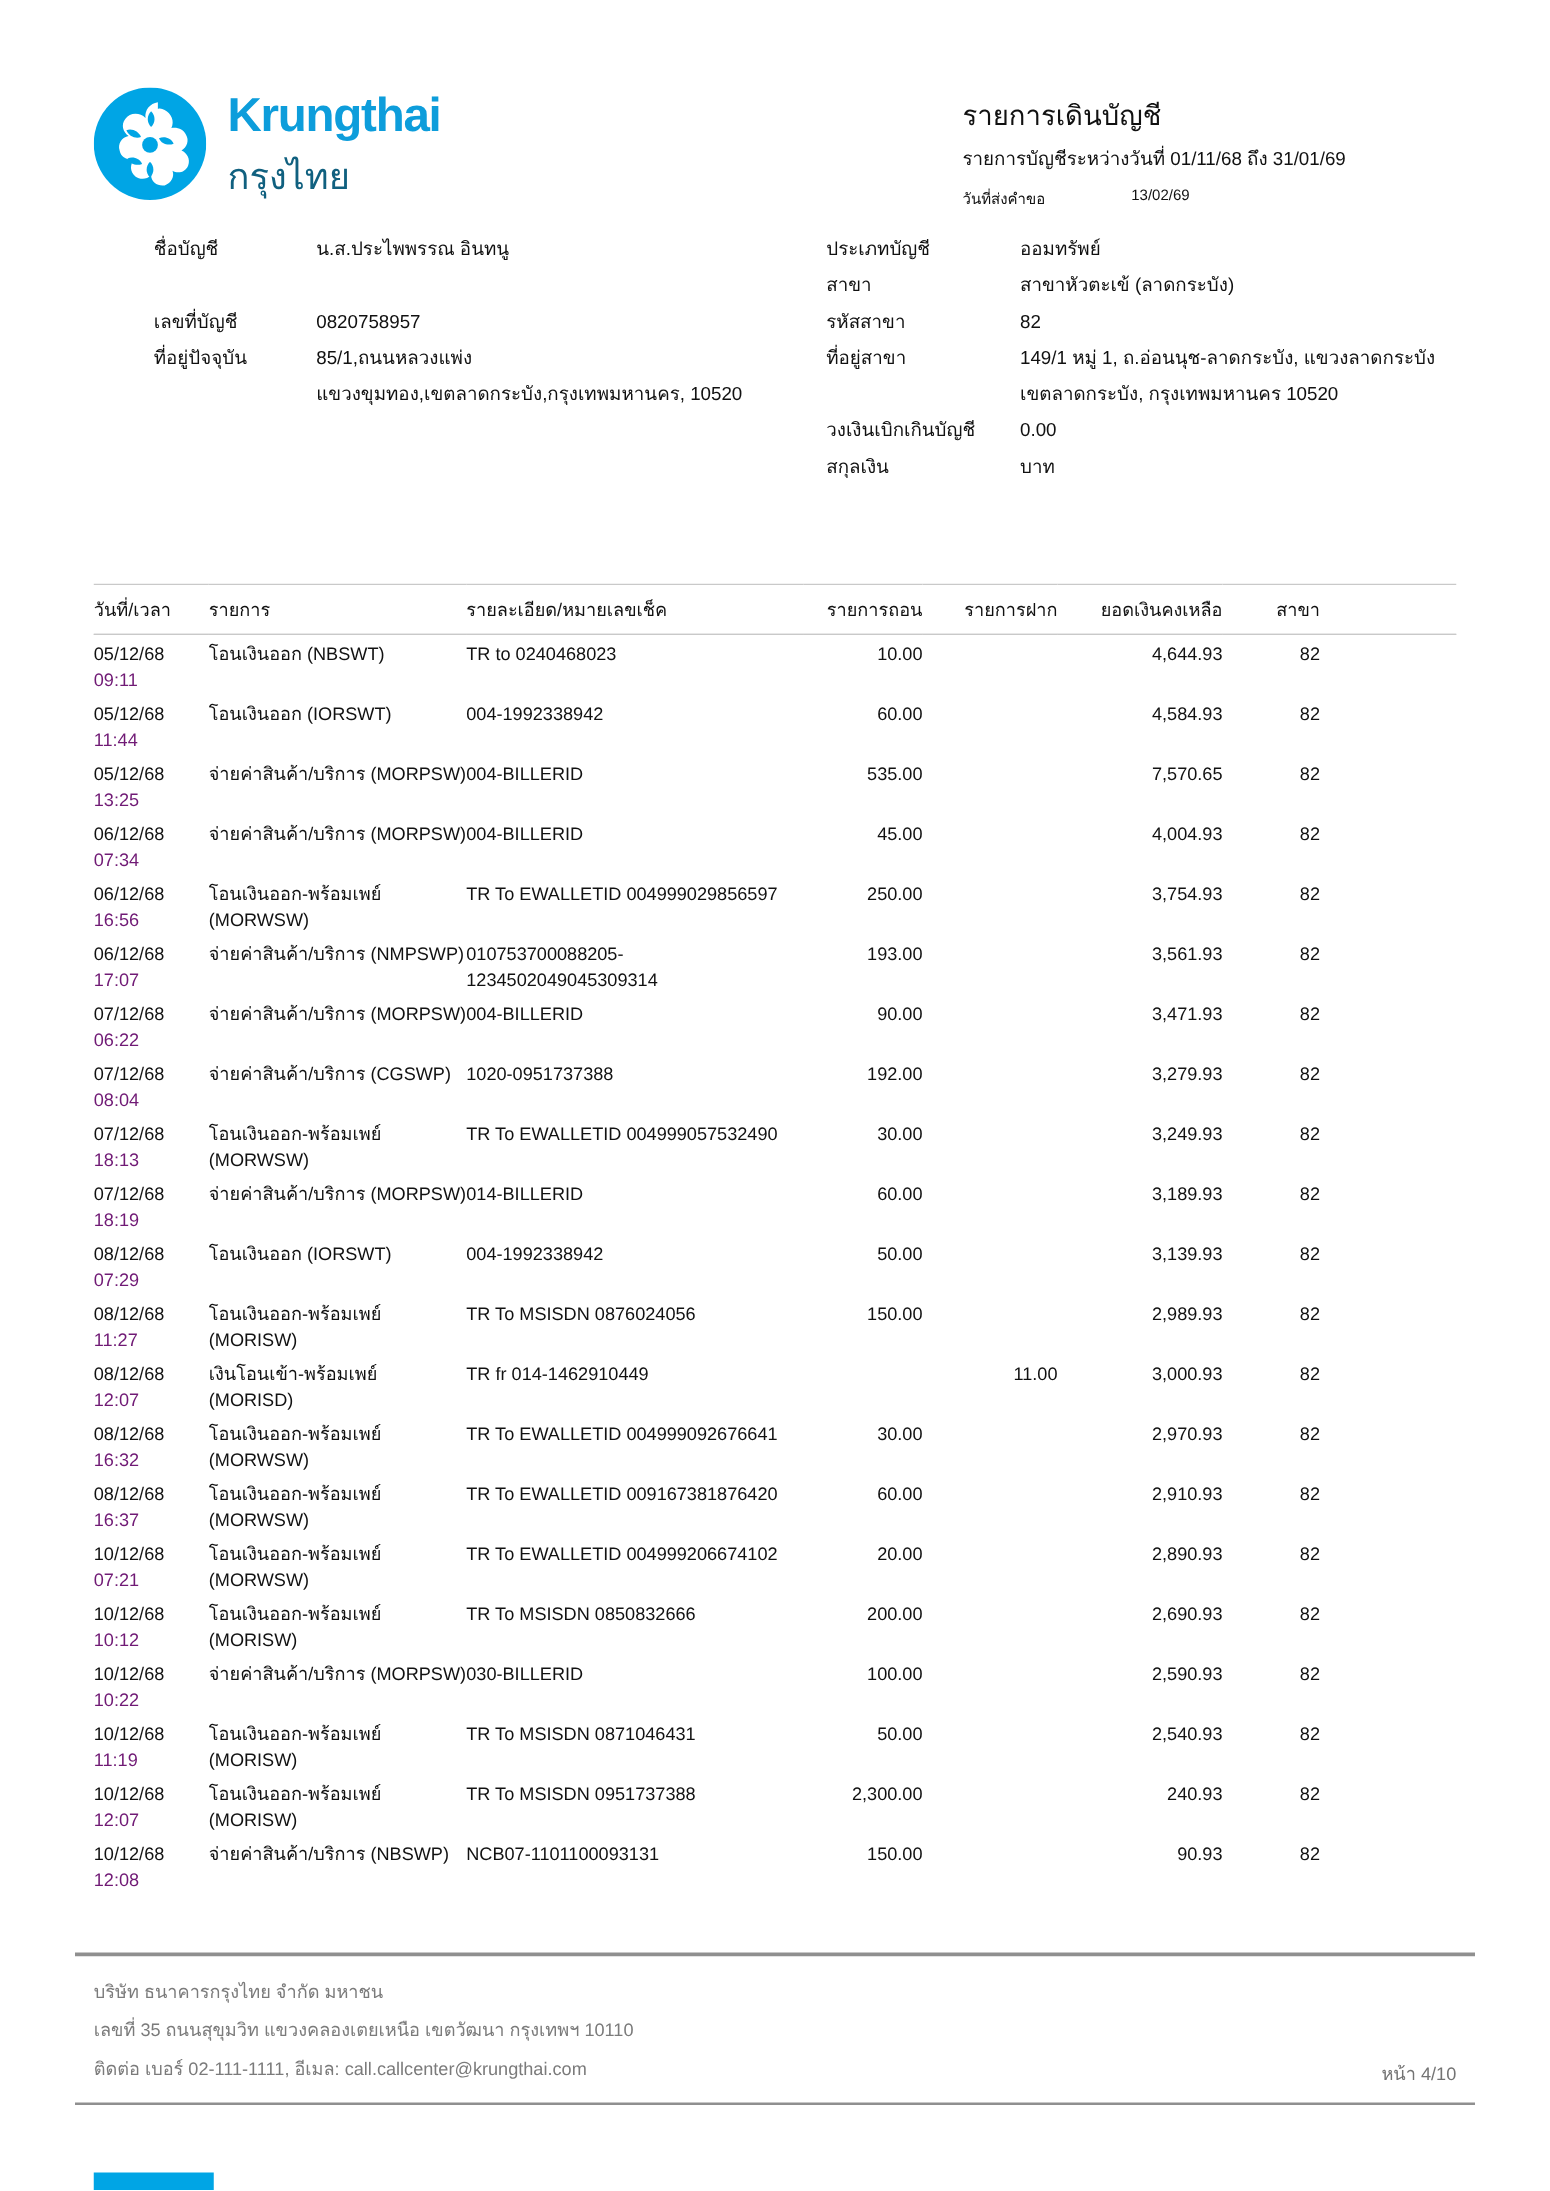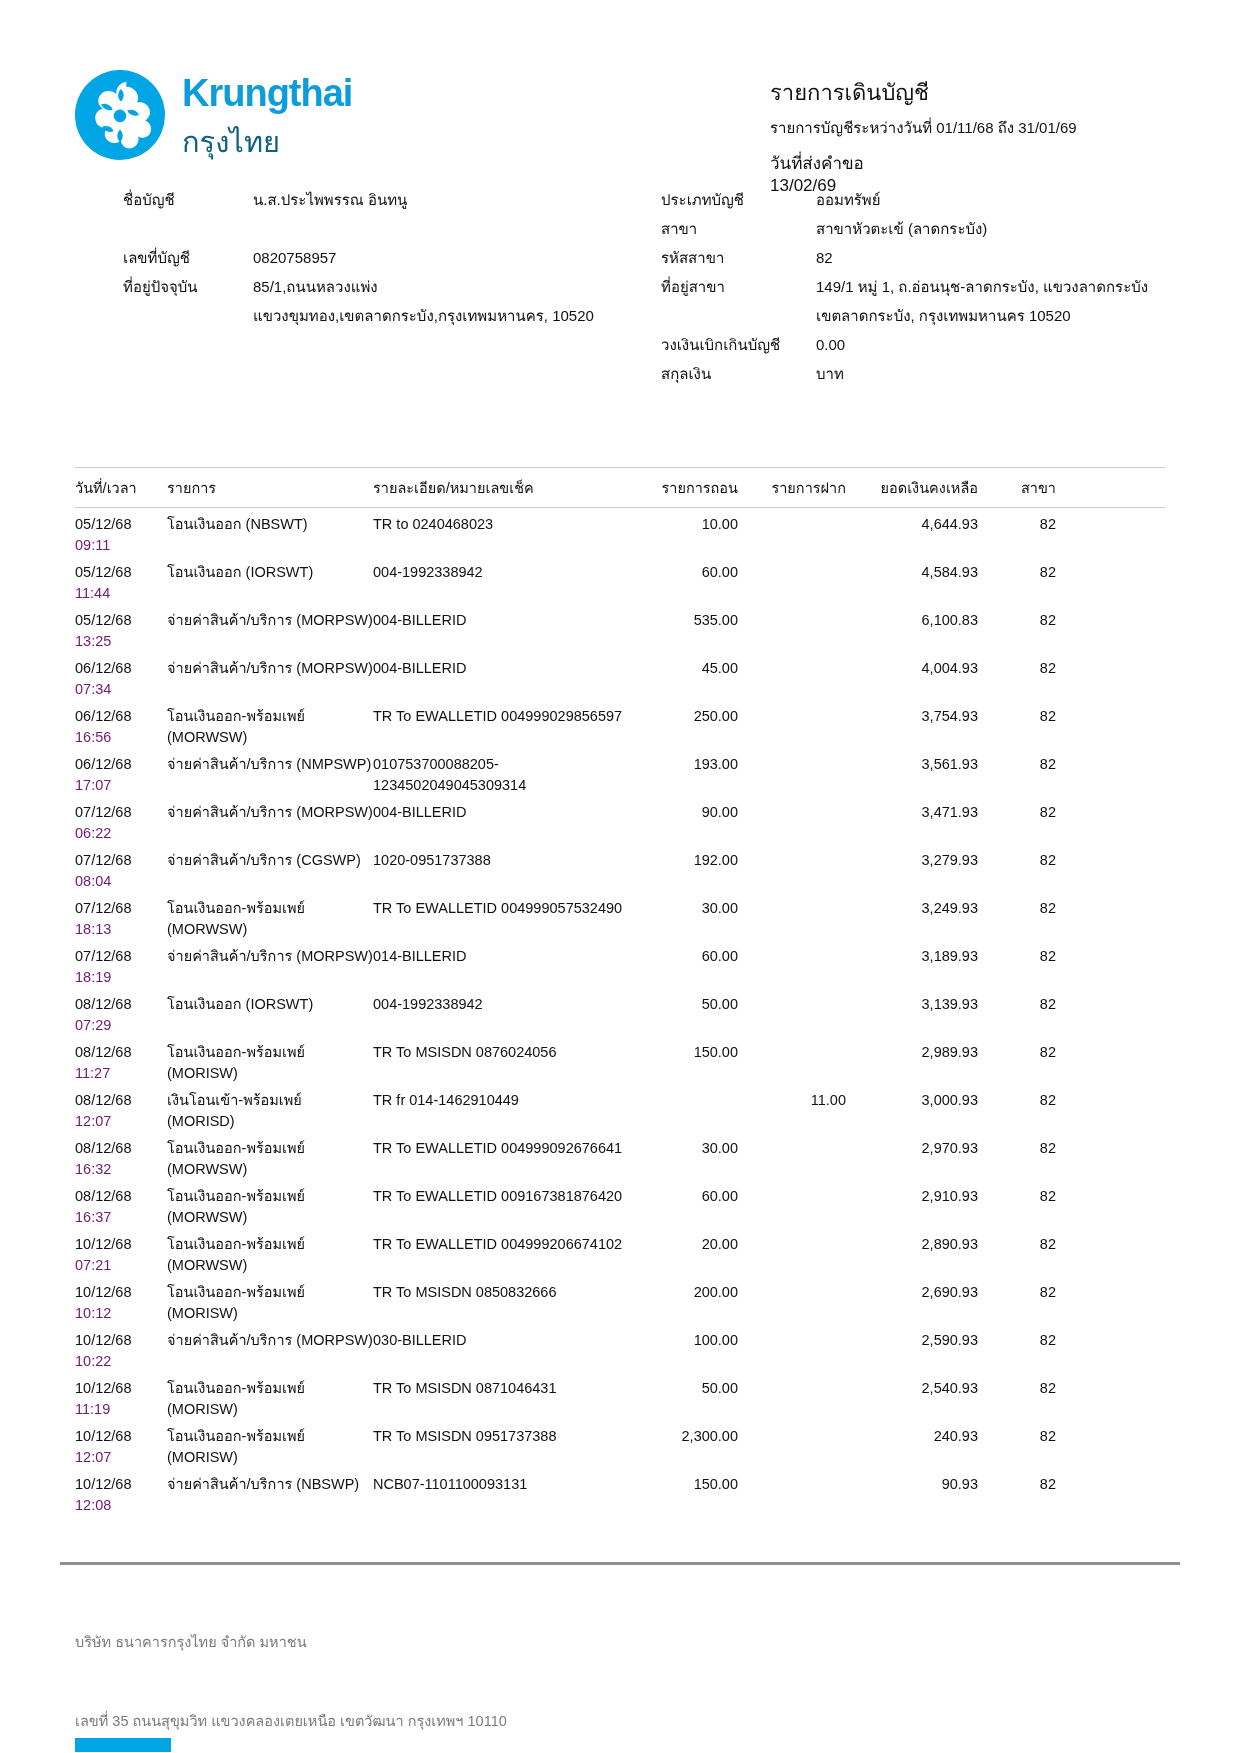--- a/index.html
+++ b/index.html
@@ -11,21 +11,21 @@
   
   .logo{position:absolute;left:75px;top:70px;display:flex;align-items:center;gap:17px;}
   .logo-circle{width:90px;height:90px;flex:0 0 auto;}
   .wordmark{display:flex;flex-direction:column;justify-content:center;gap:11px;}
   .wordmark-en{font-size:38px;font-weight:bold;color:#0D9DDB;line-height:42px;letter-spacing:-1px;}
   .wordmark-th{font-size:29px;font-weight:normal;color:#10607F;line-height:34px;}
   
   .header-right{position:absolute;left:770px;top:78px;width:400px;}
   .hr-title{font-size:22px;line-height:30px;color:#111;}
   .hr-period{font-size:15px;line-height:16px;margin-top:12px;color:#111;}
-  .hr-request{display:flex;font-size:17px;margin-top:13px;color:#111;flex-direction:column;}
+  .hr-request{display:flex;font-size:12px;margin-top:13px;color:#111;}
   .hr-request .lab{width:135px;}
   
   .acct{position:absolute;top:190px;left:75px;width:1090px;font-size:15px;}
   .acct-col{position:absolute;top:0;margin-left:48px;}
   .acct-col.left{left:0;width:520px;}
   .acct-col.right{left:538px;width:552px;}
   .acct-row{display:flex;height:29px;align-items:flex-start;line-height:20px;}
   .acct-row .lab{flex:0 0 130px;}
   .acct-col.right .acct-row .lab{flex:0 0 155px;}
   .acct-row .val{flex:1;}
@@ -39,21 +39,21 @@
   table.tx td{vertical-align:top;height:47px;padding:6px 0 0 0;line-height:21px;box-sizing:border-box;}
   .al{text-align:left;}
   .ar{text-align:right;}
   .tx-time{line-height:21px;color:#701a75;}
   
   .footer{
     position:absolute;top:1562px;left:60px;width:1120px;box-sizing:border-box;
     border-top:3px solid #8f8f8f;border-bottom:2px solid #8f8f8f;
     padding:14px 15px 10px 15px;color:#7b7b7b;font-size:14.5px;
   }
-  .footer .fline{line-height:31px;margin-top:48px;}
+  .footer .fline{line-height:31px;}
   .footer .pageno{position:absolute;right:15px;bottom:12px;color:#737373;}
   .bottom-bar{position:absolute;left:75px;top:1738px;width:96px;height:14px;background:#00A5E5;}
 </style>
 </head>
 <body>
 
 <div class="page">
 
   <div class="logo">
     <svg class="logo-circle" viewBox="0 0 100 100" aria-hidden="true">
@@ -192,21 +192,21 @@
 
     <tr>
       <td class="al">
         <div>05/12/68</div>
         <div class="tx-time">13:25</div>
       </td>
       <td class="al">จ่ายค่าสินค้า/บริการ (MORPSW)</td>
       <td class="al">004-BILLERID</td>
       <td class="ar">535.00</td>
       <td class="ar"></td>
-      <td class="ar">6,100.83</td>
+      <td class="ar">7,570.65</td>
       <td class="ar">82</td>
       <td></td>
     </tr>
 
     <tr>
       <td class="al">
         <div>06/12/68</div>
         <div class="tx-time">07:34</div>
       </td>
       <td class="al">จ่ายค่าสินค้า/บริการ (MORPSW)</td>

